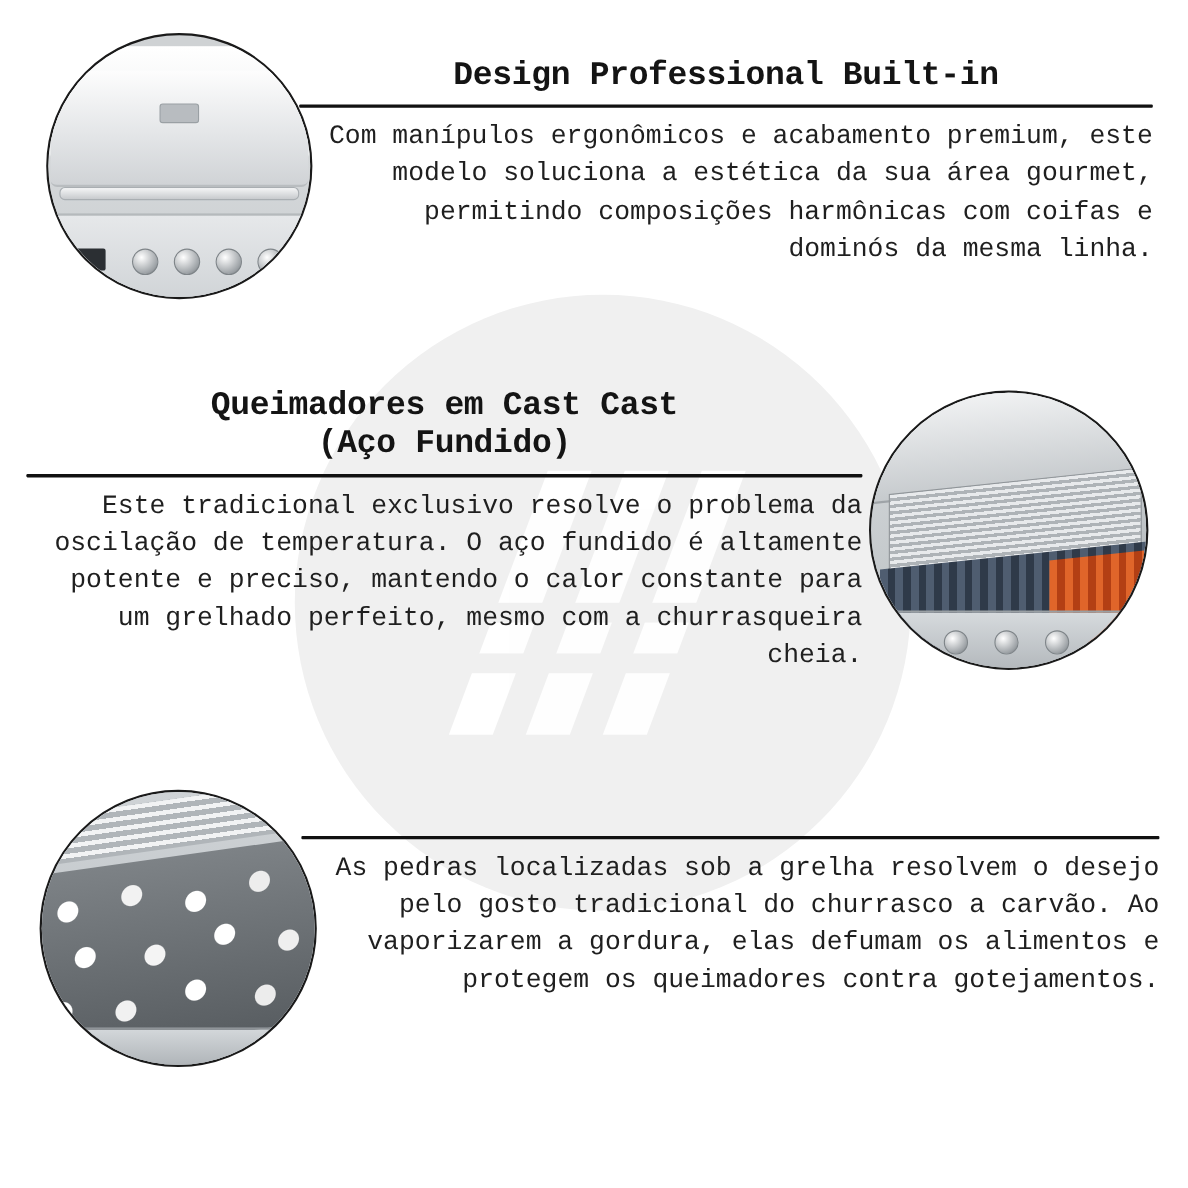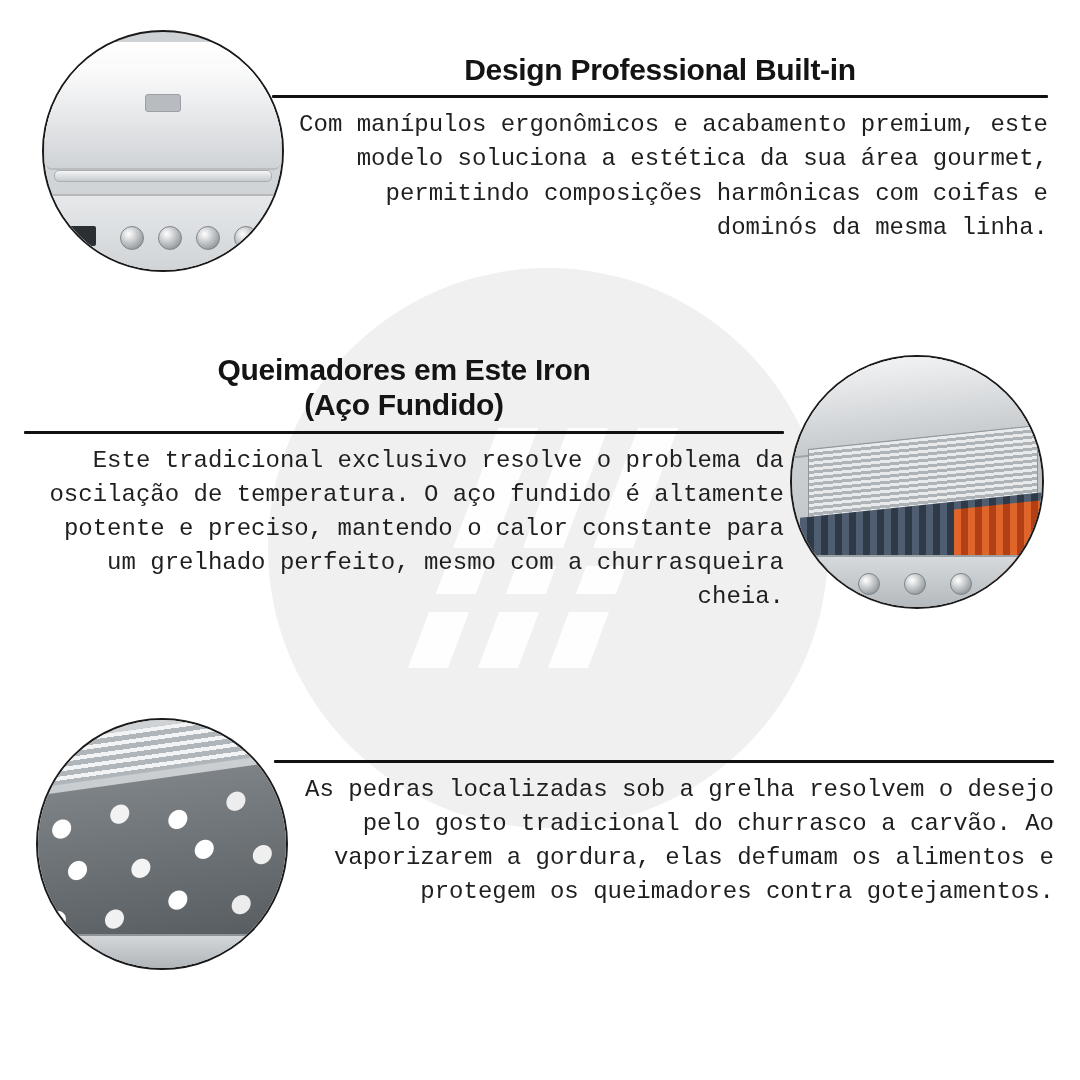--- a/index.html
+++ b/index.html
@@ -58,21 +58,21 @@
     z-index: 3;
   }
   .photo-inner {
     position: absolute;
     inset: 0;
     overflow: hidden;
   }
 
   
   .headline {
-    font-family: Liberation Sans, sans-serif;
+    font-family: Liberation Mono, monospace;
     font-weight: bold;
     font-size: 30px;
     letter-spacing: -0.3px;
     line-height: 1.18;
     color: #141414;
     text-align: center;
   }
   .rule {
     height: 3px;
     background: #111111;
@@ -259,21 +259,21 @@
           <div class="knob2" style="left:22px;"></div>
           <div class="knob2" style="left:68px;"></div>
           <div class="knob2" style="left:114px;"></div>
           <div class="knob2" style="left:160px;"></div>
         </div>
       </div>
     </div>
   </div>
 
   <div class="block" id="sec2-text">
-    <div class="headline">Queimadores em Este Iron</div>
+    <div class="headline">Queimadores em Cast Cast</div>
     <div class="headline">(Aço Fundido)</div>
     <div class="rule"></div>
     <div class="body-text">Este tradicional exclusivo resolve o problema da oscilação de temperatura. O aço fundido é altamente potente e preciso, mantendo o calor constante para um grelhado perfeito, mesmo com a churrasqueira cheia.</div>
   </div>
 
   <div class="photo-circle" id="sec3-photo">
     <div class="photo-inner">
       <div class="grill-c">
         <div class="rods"></div>
         <div class="tray">

